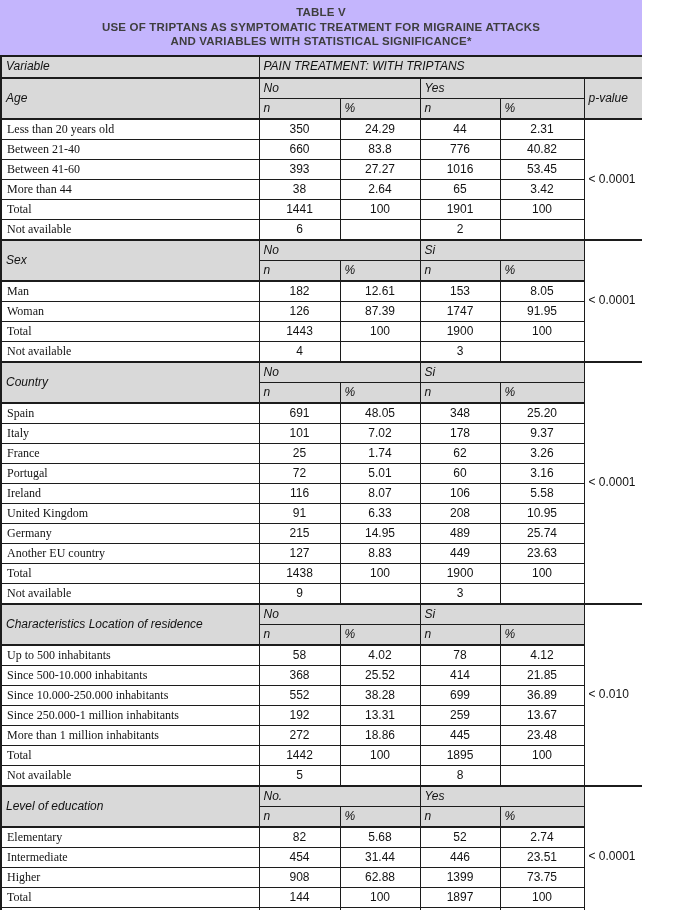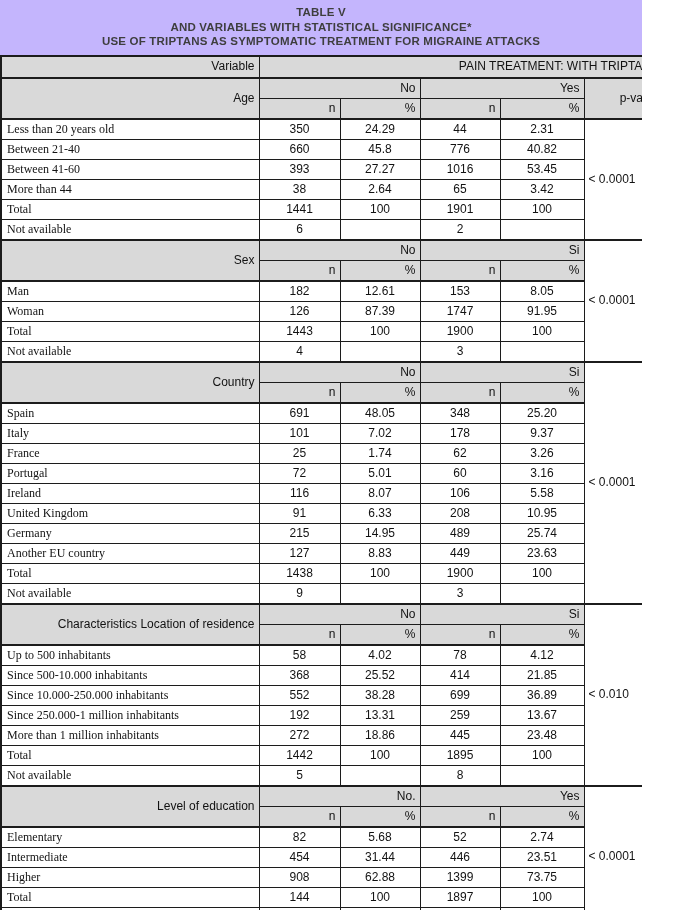--- a/index.html
+++ b/index.html
@@ -17,33 +17,33 @@
     margin:6px auto 0; background:#ffffff; border:2px solid #1c1c1c;
   }
   td {
     border:1px solid #1c1c1c; height:19px; font-size:12px; line-height:13px;
     padding:0 4px; color:#121212; overflow:hidden; white-space:nowrap;
   }
   .top-hd { border-bottom-width:2px; height:20px; }
   .sec-top { border-top-width:2px; }
   .sub-bottom { border-bottom-width:2px; }
   .gray { background:#d9d9d9; }
-  .hdr { text-align:right; }
+  .hdr { font-style:italic; text-align:left; }
   .num { text-align:center; }
   .label { text-align:left; padding-left:5px;font-family:Liberation Serif, serif; }
   .p-cell { background:#ffffff; }
 </style>
 </head>
 <body>
 
 <div class="page">
   <div class="titles">
     <div class="title-line">TABLE V</div>
+    <div class="title-line">USE OF TRIPTANS AS SYMPTOMATIC TREATMENT FOR MIGRAINE ATTACKS</div>
     <div class="title-line">AND VARIABLES WITH STATISTICAL SIGNIFICANCE*</div>
-    <div class="title-line">USE OF TRIPTANS AS SYMPTOMATIC TREATMENT FOR MIGRAINE ATTACKS</div>
   </div>
 
   <table class="stats">
     <colgroup>
       <col style="width:258px">
       <col style="width:81px">
       <col style="width:80px">
       <col style="width:80px">
       <col style="width:84px">
       <col style="width:80px">
@@ -70,21 +70,21 @@
           <td class="label">Less than 20 years old</td>
           <td class="num">350</td>
           <td class="num">24.29</td>
           <td class="num">44</td>
           <td class="num">2.31</td>
           <td class="p-cell" rowspan="6">&lt; 0.0001</td>
         </tr>
         <tr>
           <td class="label">Between 21-40</td>
           <td class="num">660</td>
-          <td class="num">45.8</td>
+          <td class="num">83.8</td>
           <td class="num">776</td>
           <td class="num">40.82</td>
         </tr>
         <tr>
           <td class="label">Between 41-60</td>
           <td class="num">393</td>
           <td class="num">27.27</td>
           <td class="num">1016</td>
           <td class="num">53.45</td>
         </tr>

